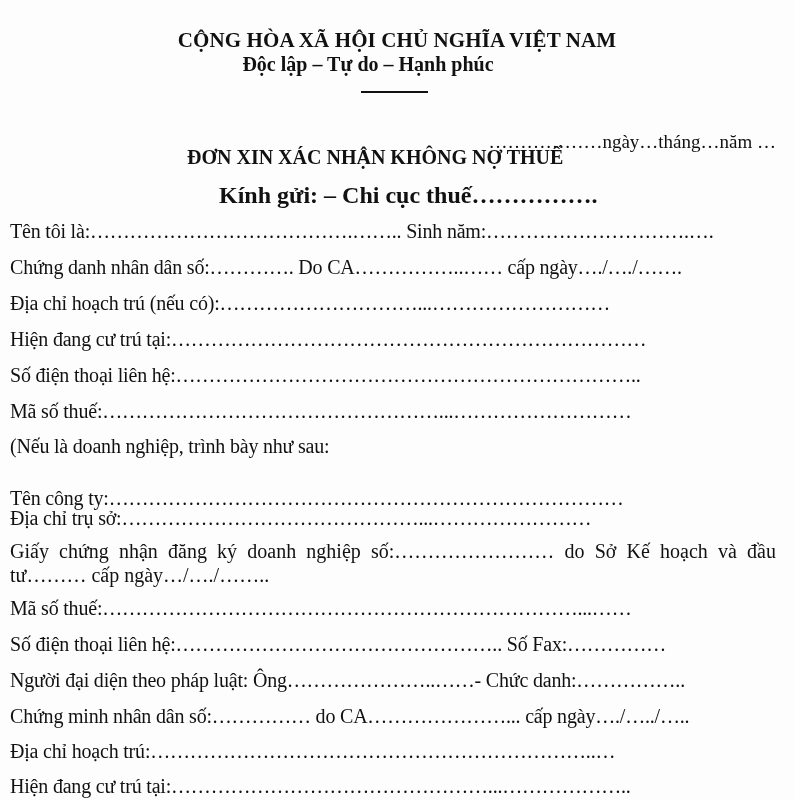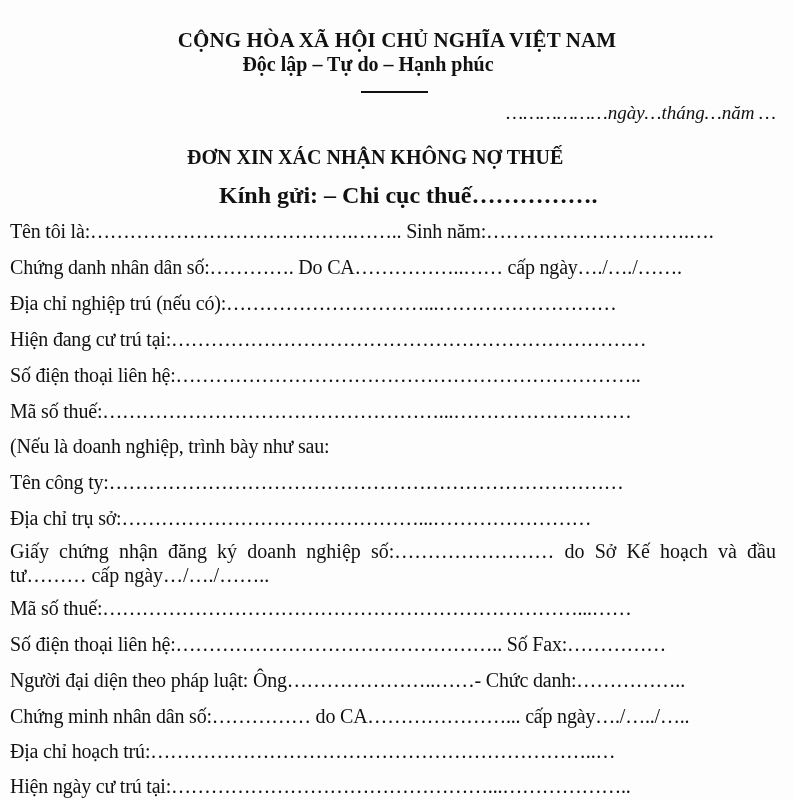--- a/index.html
+++ b/index.html
@@ -17,21 +17,21 @@
   }
   .motto {
     top: 53px; left: 0; width: 736px; text-align: center;
     font-weight: bold; font-size: 20px;
   }
   .rule {
     position: absolute; top: 91px; left: 361px; width: 67px; height: 2px;
     background: #111;
   }
   .date {
-    top: 102px; right: 18px; font-style: italic; font-size: 19px;
+    top: 131px; right: 18px; font-size: 19px;
   }
   .form-title {
     top: 146px; left: 187px; font-weight: bold; font-size: 20px;
   }
   .recipient {
     top: 182px; left: 219px; font-weight: bold; font-size: 24px;
   }
   .line {
     left: 10px; font-size: 20px; letter-spacing: -0.2px;
   }
@@ -46,27 +46,27 @@
 <div class="abs nation">CỘNG HÒA XÃ HỘI CHỦ NGHĨA VIỆT NAM</div>
 <div class="abs motto">Độc lập – Tự do – Hạnh phúc</div>
 <div class="rule"></div>
 <div class="abs date">………………ngày…tháng…năm …</div>
 
 <div class="abs form-title">ĐƠN XIN XÁC NHẬN KHÔNG NỢ THUẾ</div>
 <div class="abs recipient">Kính gửi: – Chi cục thuế…………….</div>
 
 <div class="abs line" style="top:220px">Tên tôi là:………………………………….…….. Sinh năm:………………………….….</div>
 <div class="abs line" style="top:256px">Chứng danh nhân dân số:…………. Do CA……………..…… cấp ngày…./…./…….</div>
-<div class="abs line" style="top:292px">Địa chỉ nghiệp trú (nếu có):…………………………...………………………</div>
+<div class="abs line" style="top:292px">Địa chỉ hoạch trú (nếu có):…………………………...………………………</div>
 <div class="abs line" style="top:328px">Hiện đang cư trú tại:………………………………………………………………</div>
 <div class="abs line" style="top:364px">Số điện thoại liên hệ:……………………………………………………………..</div>
 <div class="abs line" style="top:400px">Mã số thuế:……………………………………………...………………………</div>
 <div class="abs line" style="top:435px">(Nếu là doanh nghiệp, trình bày như sau:</div>
 
-<div class="abs line" style="top:471px">Tên công ty:……………………………………………………………………</div>
+<div class="abs line" style="top:487px">Tên công ty:……………………………………………………………………</div>
 <div class="abs line" style="top:507px">Địa chỉ trụ sở:………………………………………...……………………</div>
 <div class="para" style="top:539px">Giấy chứng nhận đăng ký doanh nghiệp số:…………………… do Sở Kế hoạch và đầu tư……… cấp ngày…/…./……..</div>
 <div class="abs line" style="top:597px">Mã số thuế:………………………………………………………………...……</div>
 <div class="abs line" style="top:633px">Số điện thoại liên hệ:………………………………………….. Số Fax:……………</div>
 <div class="abs line" style="top:669px">Người đại diện theo pháp luật: Ông…………………..……- Chức danh:……………..</div>
 <div class="abs line" style="top:705px">Chứng minh nhân dân số:…………… do CA…………………... cấp ngày…./…../…..</div>
 <div class="abs line" style="top:740px">Địa chỉ hoạch trú:…………………………………………………………..…</div>
-<div class="abs line" style="top:775px">Hiện ngày cư trú tại:…………………………………………...………………..</div>
+<div class="abs line" style="top:775px">Hiện đang cư trú tại:…………………………………………...………………..</div>
 
 </body></html>

